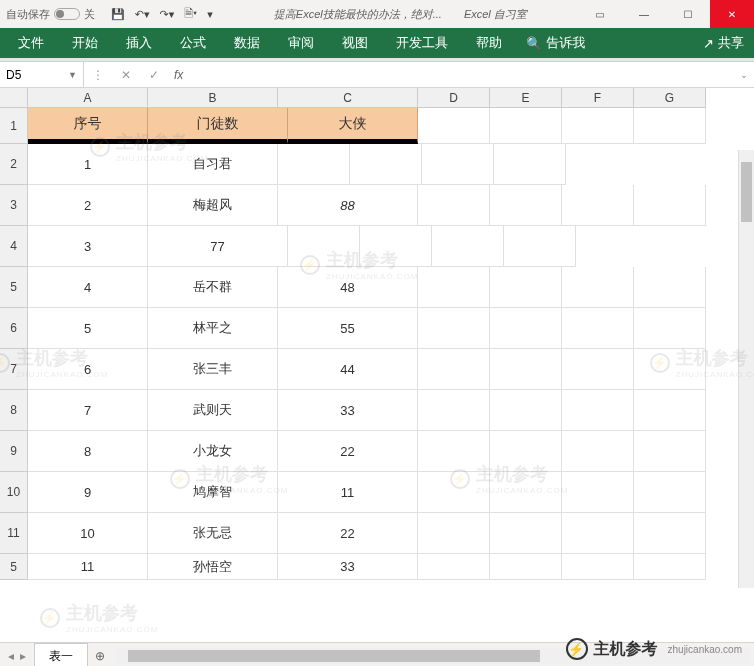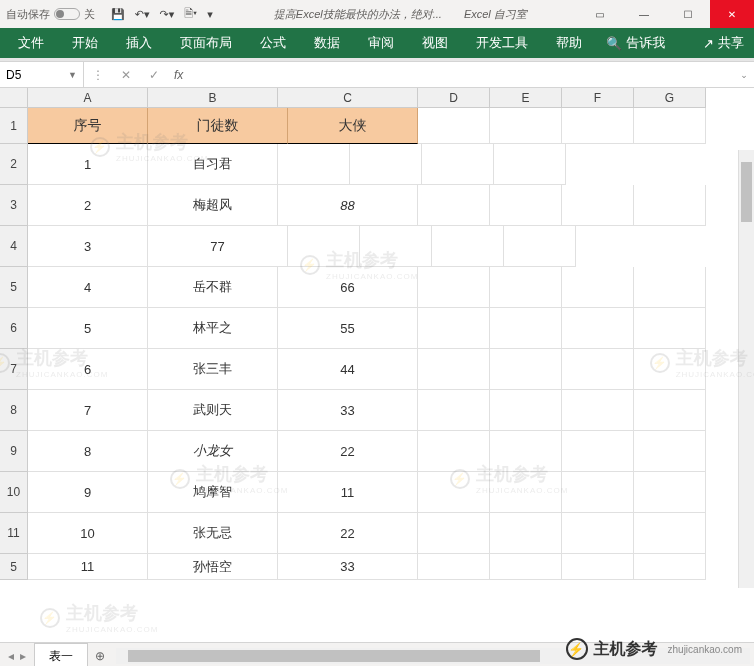--- a/index.html
+++ b/index.html
@@ -39,21 +39,21 @@
 .corner { width: 28px; height: 20px; background: #f0f0f0; border-right: 1px solid #ccc; border-bottom: 1px solid #ccc; position: absolute; top: 0; left: 0; z-index: 2; }
 .col-headers { position: absolute; top: 0; left: 28px; right: 0; height: 20px; display: flex; z-index: 2; }
 .ch { background: #f0f0f0; border-right: 1px solid #ccc; border-bottom: 1px solid #ccc; display: flex; align-items: center; justify-content: center; font-size: 12px; color: #444; }
 .row-headers { position: absolute; top: 20px; left: 0; width: 28px; bottom: 0; z-index: 2; }
 .rh { height: 41px; background: #f0f0f0; border-right: 1px solid #ccc; border-bottom: 1px solid #ccc; display: flex; align-items: center; justify-content: center; font-size: 12px; color: #444; }
 .grid { position: absolute; top: 20px; left: 28px; right: 0; bottom: 0; }
 .row { display: flex; height: 41px; }
 .row.hdr { height: 36px; }
 .row.last { height: 26px; overflow: hidden; }
 .cell { border-right: 1px solid #e0e0e0; border-bottom: 1px solid #e0e0e0; display: flex; align-items: center; justify-content: center; font-size: 13px; color: #333; }
-.hcell { background: #f7caa0; font-size: 14px; color: #333; border-right: 1px solid #d4a373; border-bottom: 1px solid #000000; }
+.hcell { background: #f7caa0; font-size: 14px; color: #333; border-right: 1px solid #d4a373; border-bottom: 5px solid #000000; }
 .scrollbar-v { position: absolute; right: 0; top: 62px; width: 16px; bottom: 54px; background: #f0f0f0; border-left: 1px solid #ddd; }
 .thumb-v { position: absolute; top: 12px; left: 2px; right: 2px; height: 60px; background: #c1c1c1; }
 
 
 .tabbar { height: 26px; display: flex; align-items: center; border-top: 1px solid #d4d4d4; font-size: 12px; background: #f3f2f1; }
 .tabnav { display: flex; gap: 6px; padding: 0 8px; color: #888; }
 .stab { padding: 0 14px; height: 26px; display: flex; align-items: center; background: #fff; border: 1px solid #ccc; border-bottom: none; }
 .addtab { width: 24px; text-align: center; color: #666; }
 .hscroll { flex: 1; height: 16px; background: #f0f0f0; margin: 0 4px; position: relative; }
 .hscroll .thumb { position: absolute; left: 12px; top: 2px; bottom: 2px; width: 412px; background: #c1c1c1; }
@@ -90,21 +90,20 @@
     <div class="win-btn">—</div>
     <div class="win-btn">☐</div>
     <div class="win-btn close">✕</div>
   </div>
 </div>
 
 <div class="ribbon">
   <div class="tab">文件</div>
   <div class="tab">开始</div>
   <div class="tab">插入</div>
-  <div class="tab">页面布局</div>
   <div class="tab">公式</div>
   <div class="tab">数据</div>
   <div class="tab">审阅</div>
   <div class="tab">视图</div>
   <div class="tab">开发工具</div>
   <div class="tab">帮助</div>
   <div class="tell">
     <span>🔍</span>
     <span>告诉我</span>
   </div>
@@ -185,21 +184,21 @@
         <div class="cell" style="width: 120px;">3</div>
         <div class="cell" style="width: 140px;">77</div>
         <div class="cell" style="width: 72px;"></div>
         <div class="cell" style="width: 72px;"></div>
         <div class="cell" style="width: 72px;"></div>
         <div class="cell" style="width: 72px;"></div>
       </div>
       <div class="row">
         <div class="cell" style="width: 120px;">4</div>
         <div class="cell" style="width: 130px;">岳不群</div>
-        <div class="cell" style="width: 140px;">66</div>
+        <div class="cell" style="width: 140px;">48</div>
         <div class="cell" style="width: 72px;"></div>
         <div class="cell" style="width: 72px;"></div>
         <div class="cell" style="width: 72px;"></div>
         <div class="cell" style="width: 72px;"></div>
       </div>
       <div class="row">
         <div class="cell" style="width: 120px;">5</div>
         <div class="cell" style="width: 130px;">林平之</div>
         <div class="cell" style="width: 140px;">55</div>
         <div class="cell" style="width: 72px;"></div>
@@ -220,21 +219,21 @@
         <div class="cell" style="width: 120px;">7</div>
         <div class="cell" style="width: 130px; text-align: center;">武则天</div>
         <div class="cell" style="width: 140px;">33</div>
         <div class="cell" style="width: 72px;"></div>
         <div class="cell" style="width: 72px;"></div>
         <div class="cell" style="width: 72px;"></div>
         <div class="cell" style="width: 72px;"></div>
       </div>
       <div class="row">
         <div class="cell" style="width: 120px;">8</div>
-        <div class="cell" style="width: 130px; font-style: italic;">小龙女</div>
+        <div class="cell" style="width: 130px;">小龙女</div>
         <div class="cell" style="width: 140px;">22</div>
         <div class="cell" style="width: 72px;"></div>
         <div class="cell" style="width: 72px;"></div>
         <div class="cell" style="width: 72px;"></div>
         <div class="cell" style="width: 72px;"></div>
       </div>
       <div class="row">
         <div class="cell" style="width: 120px;">9</div>
         <div class="cell" style="width: 130px;">鸠摩智</div>
         <div class="cell" style="width: 140px;">11</div>

